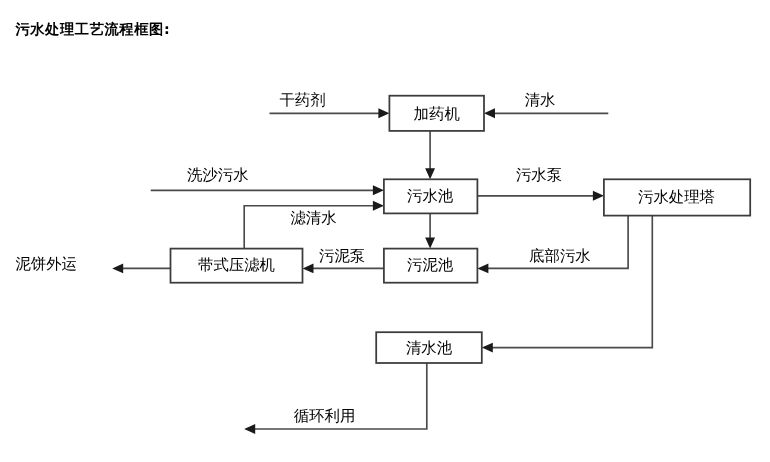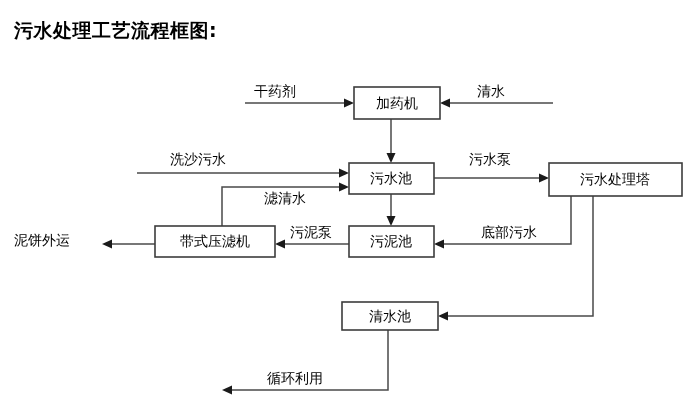--- a/index.html
+++ b/index.html
@@ -11,21 +11,21 @@
     width: 700px;
     height: 420px;
     position: relative;
     font-family: "DejaVu Sans", "Liberation Sans", sans-serif;
     overflow: hidden;
   }
   #page-title {
     position: absolute;
     left: 14px;
     top: 18px;
-    font-size: 19px;
+    font-size: 13px;
     font-weight: bold;
     color: #000000;
     letter-spacing: 0.5px;
     white-space: nowrap;
   }
   #flow-canvas {
     position: absolute;
     left: 0;
     top: 0;
     width: 700px;

